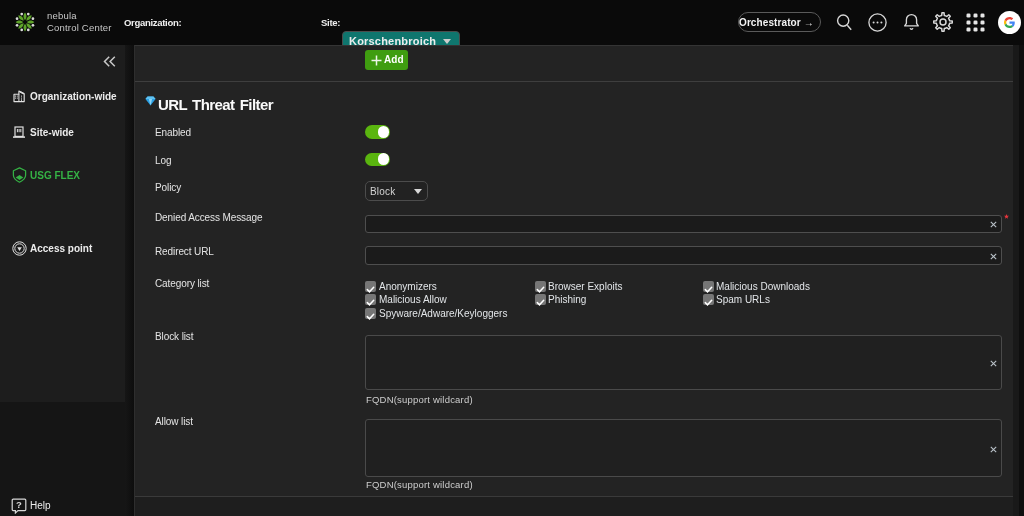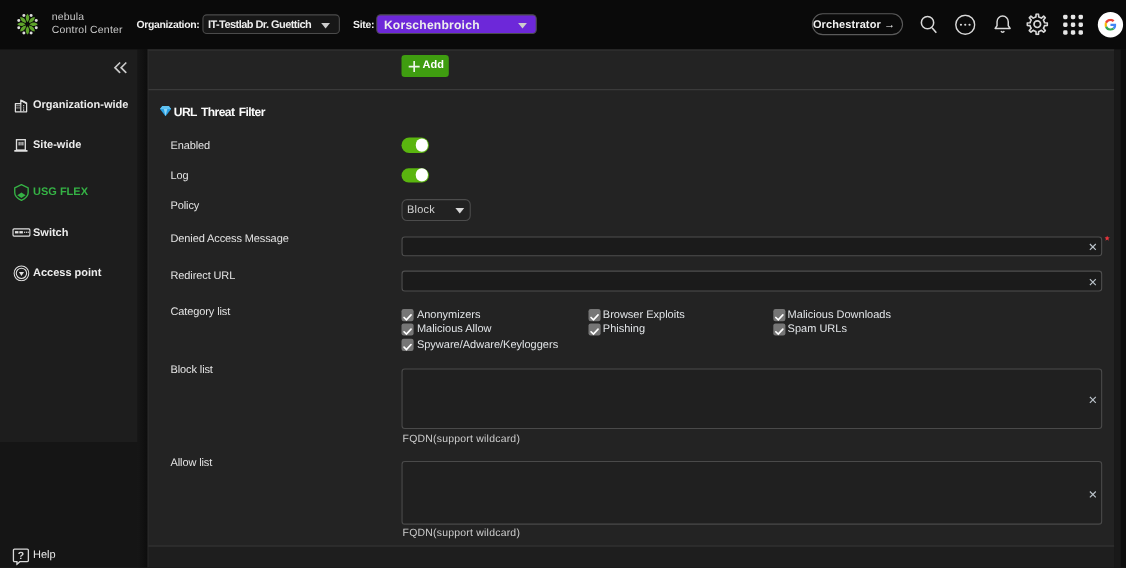--- a/index.html
+++ b/index.html
@@ -48,26 +48,22 @@
     <circle cx="18.95" cy="14.29" r="1.35" fill="#dcdcdc"></circle>
     <circle cx="14.29" cy="18.95" r="1.35" fill="#dcdcdc"></circle>
     <circle cx="7.71" cy="18.95" r="1.35" fill="#dcdcdc"></circle>
     <circle cx="3.05" cy="14.29" r="1.35" fill="#dcdcdc"></circle>
     <circle cx="3.05" cy="7.71" r="1.35" fill="#dcdcdc"></circle>
     <circle cx="7.71" cy="3.05" r="1.35" fill="#dcdcdc"></circle>
   </svg>
   <div class="abs" style="left:47px;top:10px;font-size:9.5px;line-height:12.3px;color:#c9c9c9;letter-spacing:.2px">nebula<br>Control Center</div>
 
   <div class="abs" style="left:124px;top:16.5px;font-size:9.5px;font-weight:700;color:#f0f0f0;letter-spacing:-.3px;white-space:nowrap">Organization:</div>
-  <div class="abs" style="left:184px;top:13px;width:125px;height:18px;background:#171717;border:1px solid #4b4b4b;border-radius:4px">
-    <span class="abs" style="left:4px;top:3px;font-size:10px;font-weight:700;color:#ededed;letter-spacing:-.5px;white-space:nowrap">IT-Testlab Dr. Guettich</span>
-    <span class="abs" style="right:8px;top:6.5px;width:0;height:0;border-left:4px solid transparent;border-right:4px solid transparent;border-top:5px solid #cdcdcd"></span>
-  </div>
   <div class="abs" style="left:321px;top:16.5px;font-size:9.5px;font-weight:700;color:#f0f0f0;letter-spacing:-.3px;white-space:nowrap">Site:</div>
-  <div class="abs" style="left:342px;top:13px;width:146px;height:18px;background:#6d28d9;border:1px solid #4b4b4b;border-radius:4px">
+  <div class="abs" style="left:342px;top:31px;width:118px;height:18px;background:#0f766e;border:1px solid #4b4b4b;border-radius:4px">
     <span class="abs" style="left:6px;top:2.5px;font-size:11px;font-weight:700;color:#ededed;letter-spacing:.2px;white-space:nowrap">Korschenbroich</span>
     <span class="abs" style="right:8px;top:6.5px;width:0;height:0;border-left:4px solid transparent;border-right:4px solid transparent;border-top:5px solid #cdcdcd"></span>
   </div>
 
   <div class="abs" style="left:738px;top:12px;width:83px;height:20px;border:1px solid #5a5a5a;border-radius:10px;line-height:19px;font-size:10px;font-weight:700;color:#f2f2f2;letter-spacing:.1px">Orchestrator →</div>
 
   <svg class="abs" style="left:835px;top:13px" width="18" height="19" viewBox="0 0 18 19">
     <circle cx="8.2" cy="7.6" r="5.6" fill="none" stroke="#d8d8d8" stroke-width="1.4"></circle>
     <line x1="12.3" y1="12.2" x2="16.2" y2="16.8" stroke="#d8d8d8" stroke-width="1.4"></line>
   </svg>
@@ -153,33 +149,20 @@
       <g fill="#e0e0e0">
           <rect x="4.9" y="4" width="1" height="3.2"></rect>
           <rect x="6.6" y="4" width="1" height="3.2"></rect>
           <rect x="8.3" y="4" width="1" height="3.2"></rect>
         </g>
       <line x1="1" y1="12.1" x2="13" y2="12.1" stroke="#e0e0e0" stroke-width="1.5"></line>
     </svg>
     <span class="mtxt">Site-wide</span>
   </div>
 
-  <div class="mitem" style="top:154px">
-    <svg class="abs" style="left:11px;top:8px" width="17" height="11" viewBox="0 0 17 11">
-      <rect x="0.8" y="1" width="15.4" height="6.6" rx="1" fill="none" stroke="#e0e0e0" stroke-width="1.1"></rect>
-      <g fill="#e0e0e0">
-          <rect x="2.6" y="3.1" width="3.2" height="2.1"></rect>
-          <rect x="6.6" y="3.1" width="3.2" height="2.1"></rect>
-          <rect x="10.8" y="3.6" width="1.1" height="1.1"></rect>
-          <rect x="12.6" y="3.6" width="1.1" height="1.1"></rect>
-          <rect x="14.2" y="3.6" width="1" height="1.1"></rect>
-        </g>
-    </svg>
-    <span class="mtxt">Switch</span>
-  </div>
 
   <div class="mitem" style="top:190px">
     <svg class="abs" style="left:12px;top:6px" width="15" height="15" viewBox="0 0 15 15">
       <circle cx="7.5" cy="7.5" r="6.7" fill="none" stroke="#e0e0e0" stroke-width="1"></circle>
       <circle cx="7.5" cy="7.5" r="4.7" fill="none" stroke="#e0e0e0" stroke-width="1"></circle>
       <path d="M5.2 6.2 L9.8 6.2 L7.5 10 Z" fill="#e0e0e0"></path>
     </svg>
     <span class="mtxt">Access point</span>
   </div>
 
@@ -201,21 +184,21 @@
   <span class="abs" style="left:19px;top:4px;font-size:10px;font-weight:700;color:#fff;letter-spacing:.1px">Add</span>
 </div>
 
 <div class="abs" style="left:135px;top:81px;width:878px;height:1px;background:#3e3e3e"></div>
 
 <svg class="abs" style="left:145px;top:96px" width="11" height="10" viewBox="0 0 13 12">
   <polygon points="3,0.5 10,0.5 12.6,3.6 6.5,11.5 0.4,3.6" fill="#2aa0e4"></polygon>
   <polygon points="3,0.5 10,0.5 12.6,3.6 0.4,3.6" fill="#5fc2f1"></polygon>
   <polygon points="4.6,3.6 8.4,3.6 6.5,11.5" fill="#8ed6f7"></polygon>
 </svg>
-<div class="abs" style="left:158px;top:95.5px;font-size:11px;font-weight:700;color:#fafafa;letter-spacing:-.55px;word-spacing:1.5px">URL Threat Filter</div>
+<div class="abs" style="left:158px;top:95.5px;font-size:15px;font-weight:700;color:#fafafa;letter-spacing:-.55px;word-spacing:1.5px">URL Threat Filter</div>
 
 <div class="lbl" style="left:155px;top:127px">Enabled</div>
 <div class="abs" style="left:365px;top:125px;width:25px;height:13.5px;border-radius:7px;background:#5ab50f">
   <span class="abs" style="right:0.8px;top:0.9px;width:11.7px;height:11.7px;border-radius:50%;background:#fff"></span>
 </div>
 
 <div class="lbl" style="left:155px;top:154.5px">Log</div>
 <div class="abs" style="left:365px;top:152.5px;width:25px;height:13.5px;border-radius:7px;background:#5ab50f">
   <span class="abs" style="right:0.8px;top:0.9px;width:11.7px;height:11.7px;border-radius:50%;background:#fff"></span>
 </div>

